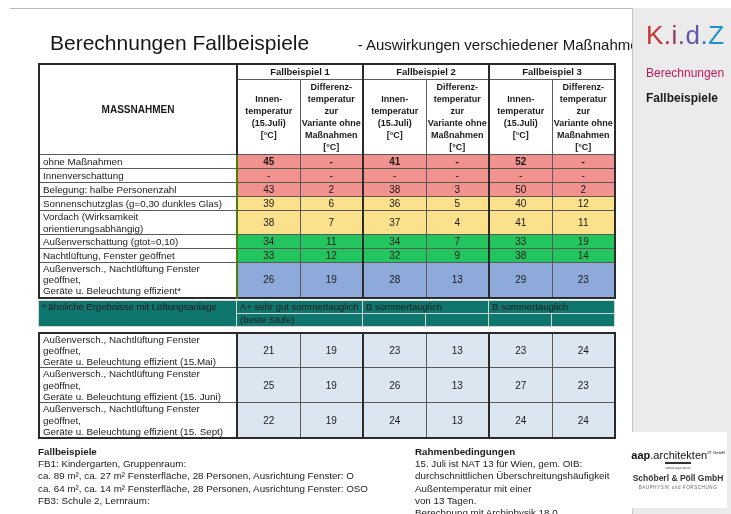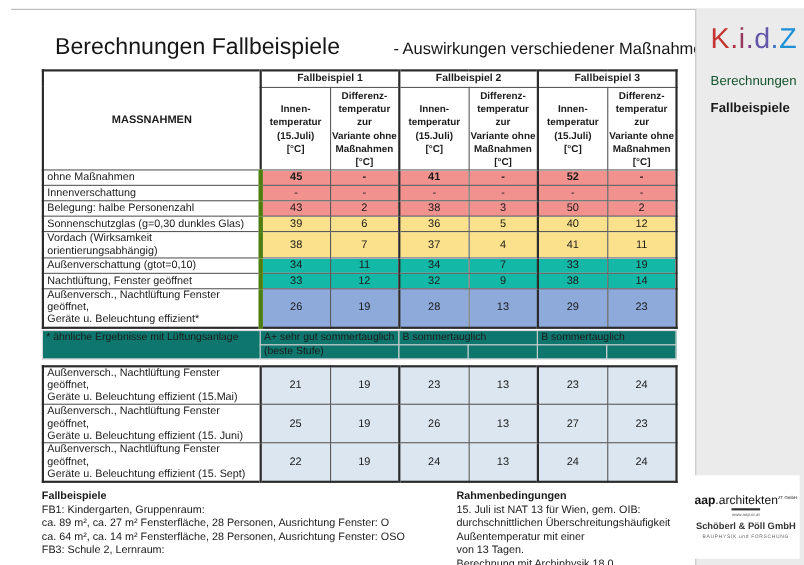--- a/index.html
+++ b/index.html
@@ -24,27 +24,27 @@
   
   .mt { border:2px solid #2b2b2b; }
   .mt td { border:1px solid #5a5a5a; overflow:hidden; }
   .mt .corner { font-weight:bold; text-align:center; font-size:10px; background:#fff;
                 border-right:2px solid #2b2b2b; }
   .mt .gh { font-weight:bold; text-align:center; font-size:9.5px; height:15px; background:#fff; }
   .mt .sh { font-weight:bold; text-align:center; font-size:9px; line-height:1.35;
             white-space:pre-line; vertical-align:middle; height:72px; background:#fff; }
   .gs { border-left:2px solid #2b2b2b !important; }
   .mt .lbl { font-size:9.8px; padding:0 3px; background:#fff; white-space:pre-line;
-             border-right:4px solid #4d7c0f; line-height:1.15; }
+             border-right:2px solid #4d7c0f; line-height:1.15; }
   .mt .v { text-align:center; font-size:10px; }
   .mt tr.r { height:14px; }
   .mt tr.tall { height:27px; }
   tr.pink  .v { background:#F2928E; }
   tr.yellow .v { background:#FBE18C; }
-  tr.lblue .v { background:#14b8a6;margin-left:48px; }
+  tr.lblue .v { background:#22c55e;margin-left:48px; }
   tr.mblue .v { background:#8EAADB; }
   tr.bold .v { font-weight:bold;margin-top:20px; }
 
   
   .nt { margin-top:1px; }
   .nt td { border:1px solid #d4d4d4; font-size:9.5px; height:13px; padding:0 3px; background:#0f766e; }
   .nt .nlbl { vertical-align:top; }
 
   
   .st { border:2px solid #2b2b2b; margin-top:5px; }
@@ -59,21 +59,21 @@
   .foot-right { flex:1; }
   .foot-title { font-weight:bold; font-size:9.8px; line-height:12.2px; }
   .foot-line  { font-size:9.8px; line-height:12.2px; }
 
   
   .sidebar { position:absolute; left:632px; top:8px; width:123px; bottom:0;
              background:#ebebeb; border-left:1px solid #c6c6c6; }
   .kidz { position:absolute; left:13px; top:12px; font-size:26px; letter-spacing:0.5px; }
   .k0{color:#C43431}.k1{color:#B03345}.k2{color:#963A5F}.k3{color:#7C458B}
   .k4{color:#6456A8}.k5{color:#3E74C2}.k6{color:#1E90D6}
-  .sb1 { position:absolute; left:13px; top:58px; font-size:12px; color:#14532d; }
+  .sb1 { position:absolute; left:13px; top:58px; font-size:12px; color:#be185d; }
   .sb2 { position:absolute; left:13px; top:83px; font-size:12px; font-weight:bold; color:#1a1a1a; }
   .logobox { position:absolute; left:-4px; top:424px; width:98px; height:76px; background:#fff;
              display:flex; flex-direction:column; align-items:center; justify-content:center; }
   .aap { font-size:11px; color:#111; line-height:1; }
   .aap .b { font-weight:bold; }
   .aap sup { font-size:4px; }
   .aap-url { font-size:4px; color:#555; border-top:2px solid #333; padding-top:1px; margin-top:1px; }
   .sp { font-size:8.5px; font-weight:bold; color:#333; margin-top:4px; line-height:1.1; }
   .sp-sub { font-size:4.5px; letter-spacing:0.6px; color:#666; margin-top:1px; }
   .sw-row { display:flex; align-items:center; gap:3px; margin-top:4px; }

